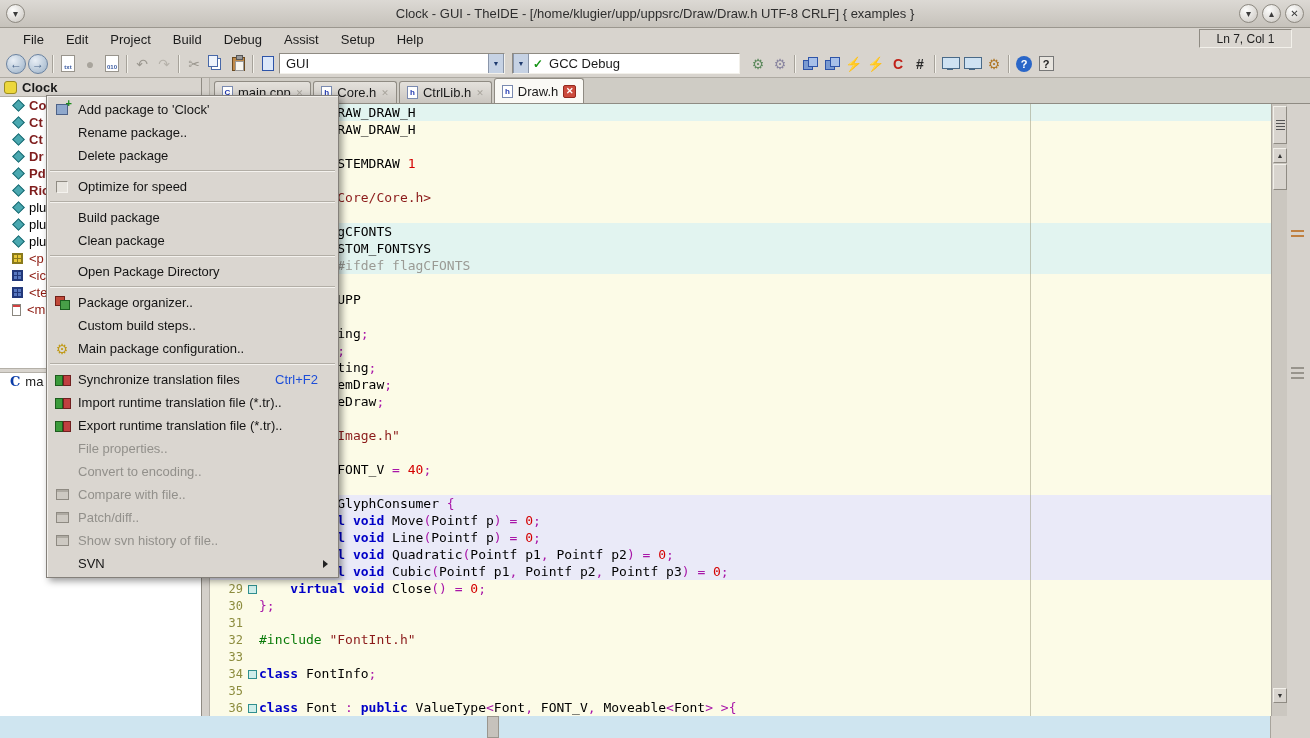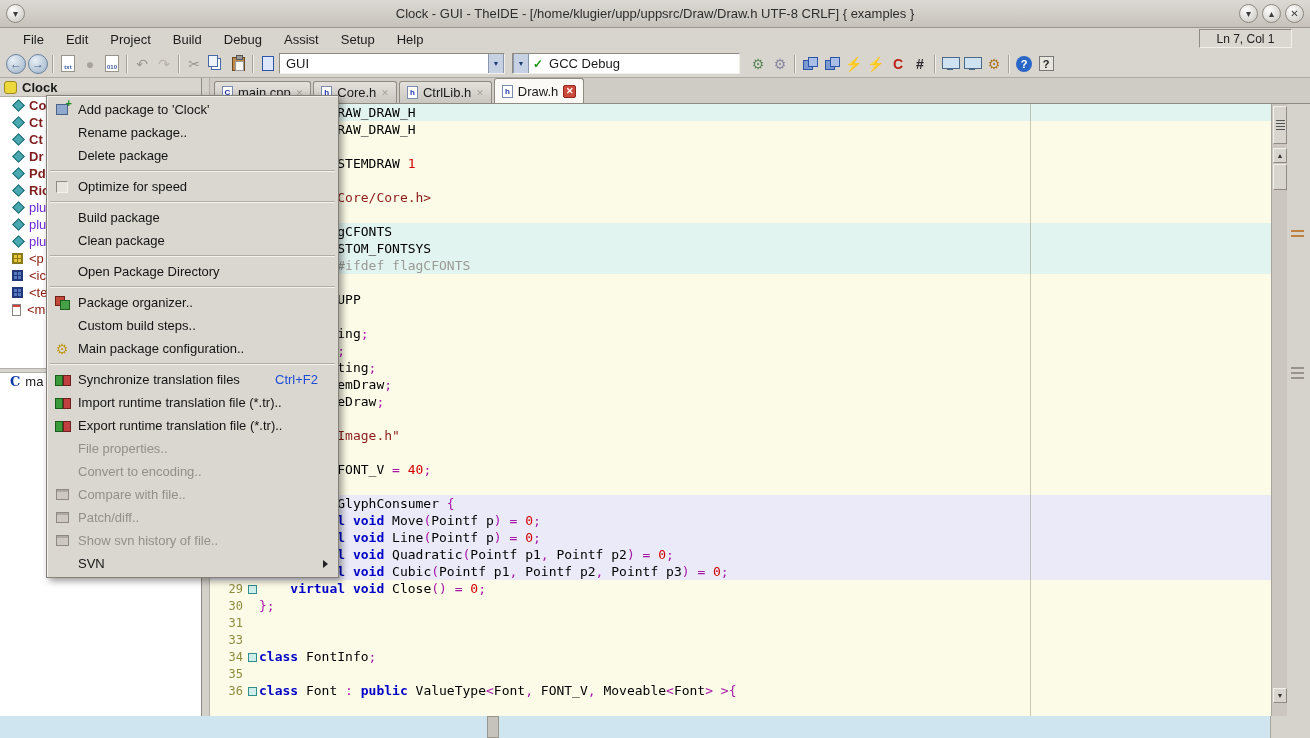--- a/index.html
+++ b/index.html
@@ -45,21 +45,21 @@
 .combo-arrow{width:16px;height:100%;background:#c6d2e4;border-left:1px solid #8a96aa;border-right:1px solid #8a96aa;color:#1e3a6e;font-size:7px;display:flex;align-items:center;justify-content:center;flex:none}
 .combo-check{color:#169416;font-weight:bold;font-size:12px;margin-left:4px;flex:none}
 
 
 #leftpanel{position:absolute;left:0;top:78px;width:202px;height:638px;background:#fff;border-right:1px solid #8f8b83}
 #pkg-header{height:19px;background:#d8d4ce;border-bottom:1px solid #b4b0a8;display:flex;align-items:center;padding-left:4px;gap:5px}
 #pkg-header .lbl{font-weight:bold;font-size:13px}
 .clock-ico{width:13px;height:13px;background:#ecd73c;border:1px solid #9c8c20;border-radius:3px;flex:none}
 .tree-row{height:17px;display:flex;align-items:center;padding-left:12px;gap:6px;font-size:13px;white-space:nowrap}
 .pkg-blue .tree-label{color:#7f1d1d;font-weight:bold}
-.pkg-plain .tree-label{color:#6d28d9}
+.pkg-plain .tree-label{color:#000000}
 .pkg-aux .tree-label{color:#8d1a10}
 .ti{flex:none;display:inline-block}
 .ti-pkg{width:9px;height:9px;background:#4aa8b0;border:1px solid #1d6a72;transform:rotate(45deg);margin-left:2px}
 .ti-grid-y{width:11px;height:11px;background:#e8c838;border:1px solid #8a7a1c;background-image:linear-gradient(#8a7a1c 1px,transparent 1px),linear-gradient(90deg,#8a7a1c 1px,transparent 1px);background-size:4px 4px}
 .ti-grid-b{width:11px;height:11px;background:#5878c0;border:1px solid #22387a;background-image:linear-gradient(#22387a 1px,transparent 1px),linear-gradient(90deg,#22387a 1px,transparent 1px);background-size:4px 4px}
 .ti-doc{width:9px;height:12px;background:#fff;border:1px solid #8a867e;box-shadow:inset 0 2px 0 #d04040}
 #panel-split{position:absolute;left:0;top:290px;width:201px;height:5px;background:#d8d4ce;border-top:1px solid #b4b0a8;border-bottom:1px solid #b4b0a8}
 #file-list{position:absolute;left:0;top:295px;width:201px;bottom:0;background:#fff}
 .file-row{height:17px;display:flex;align-items:center;gap:5px;padding-left:10px;font-size:13px}
 .fi-cpp{color:#0a3ca8;font-weight:bold;font-size:13px;font-family:"DejaVu Serif",serif}
@@ -504,20 +504,25 @@
         <span class="lnum">30</span>
         <span class="lmark"></span>
         <span class="lcode"><span class="tk-o">};</span></span>
       </div>
       <div class="line bg-y">
         <span class="lnum">31</span>
         <span class="lmark"></span>
         <span class="lcode"></span>
       </div>
       <div class="line bg-y">
+        <span class="lnum">32</span>
+        <span class="lmark"></span>
+        <span class="lcode"><span class="tk-p">#include</span><span class="tk-t"> </span><span class="tk-s">"FontInt.h"</span></span>
+      </div>
+      <div class="line bg-y">
         <span class="lnum">33</span>
         <span class="lmark"></span>
         <span class="lcode"></span>
       </div>
       <div class="line bg-y">
         <span class="lnum">34</span>
         <span class="lmark on"></span>
         <span class="lcode"><span class="tk-k">class</span><span class="tk-t"> FontInfo</span><span class="tk-o">;</span></span>
       </div>
       <div class="line bg-y">

